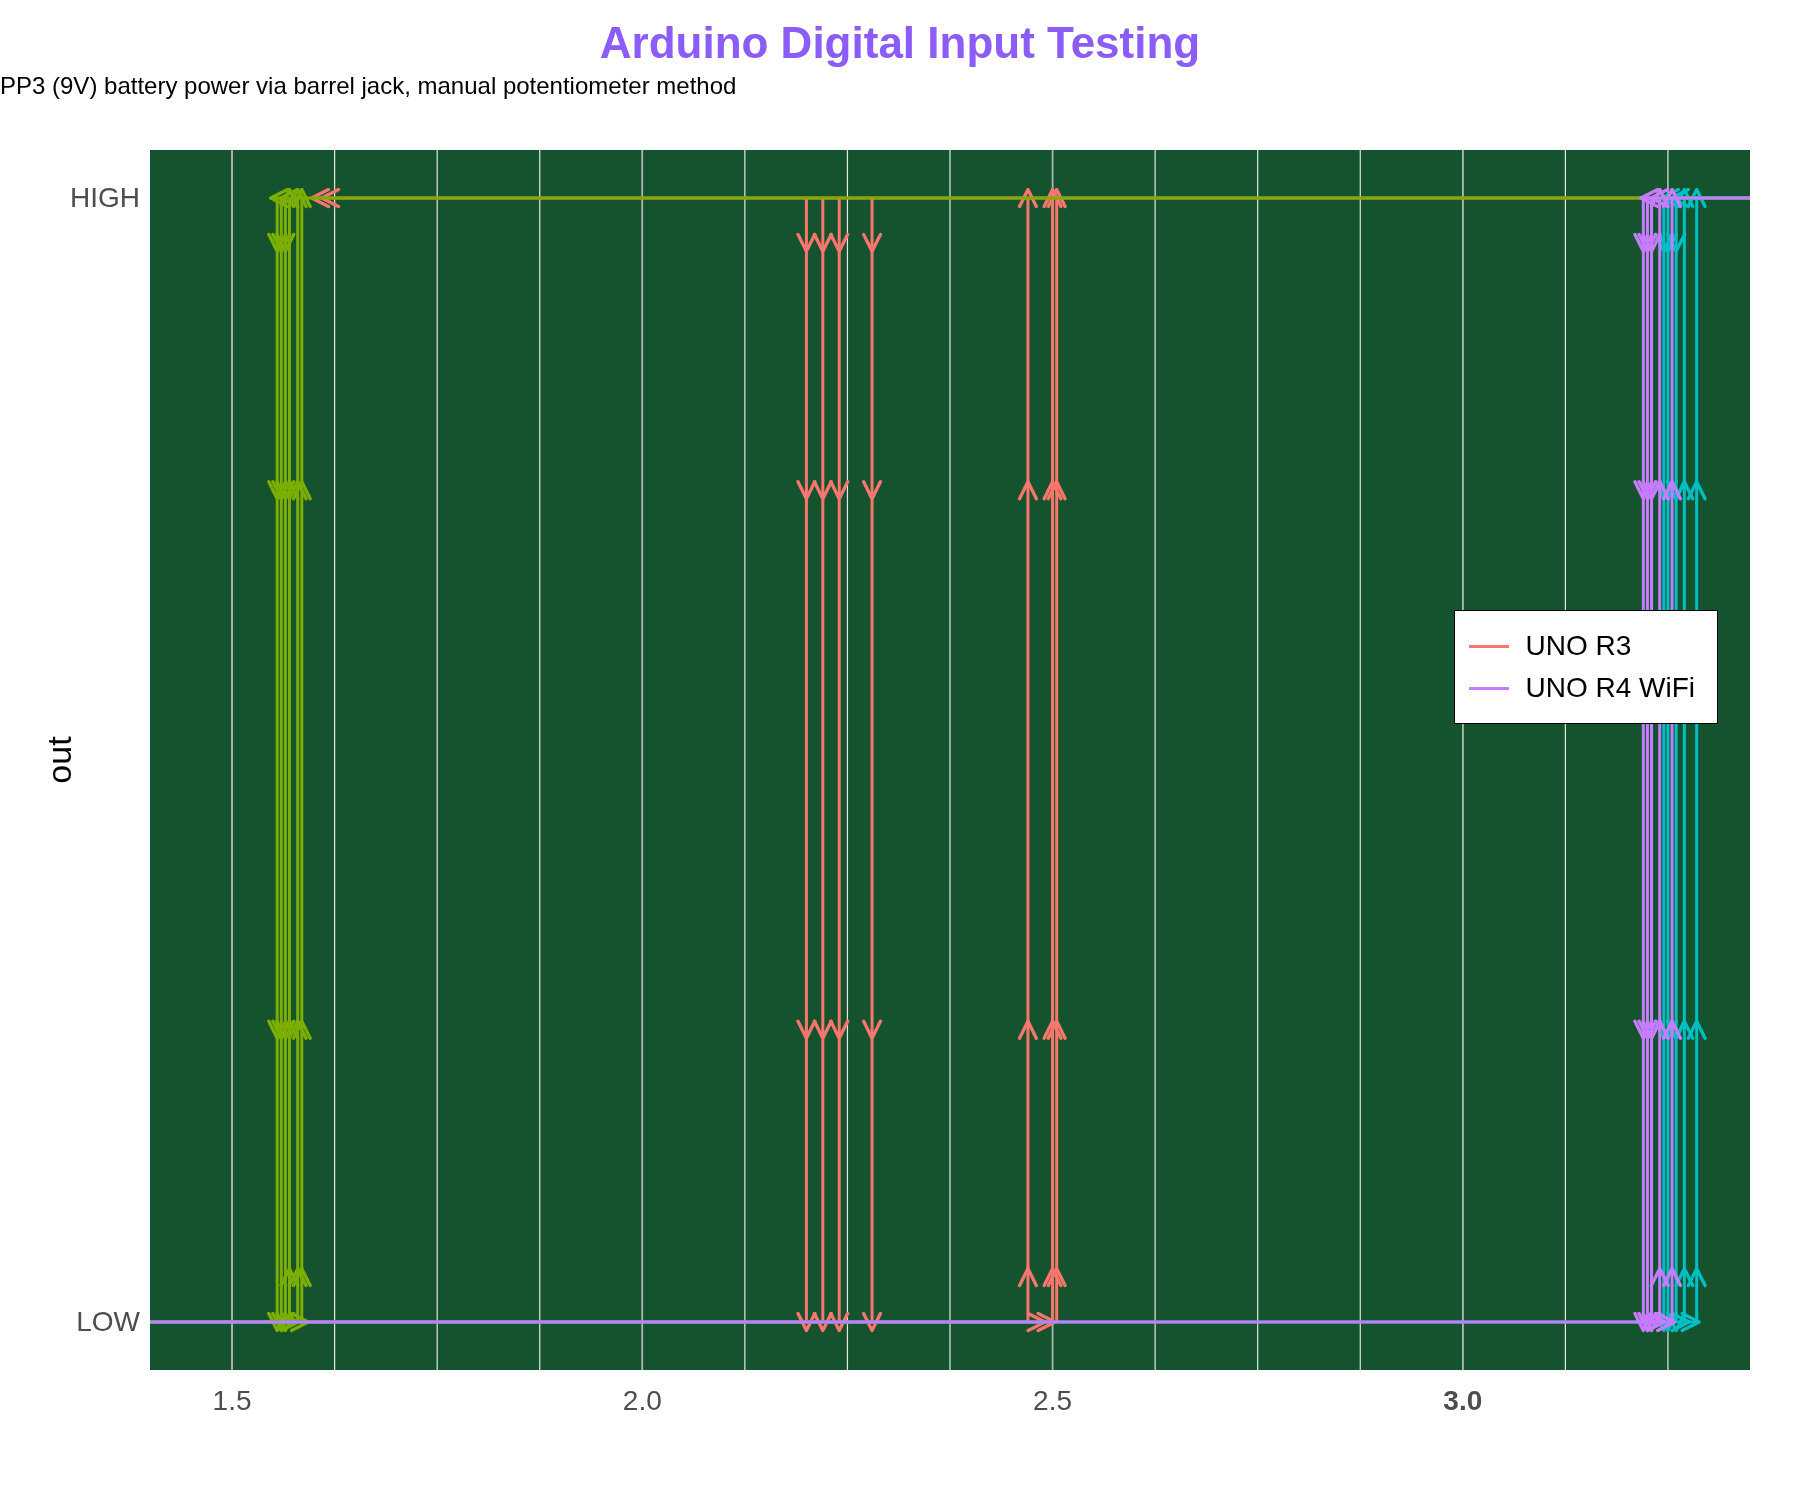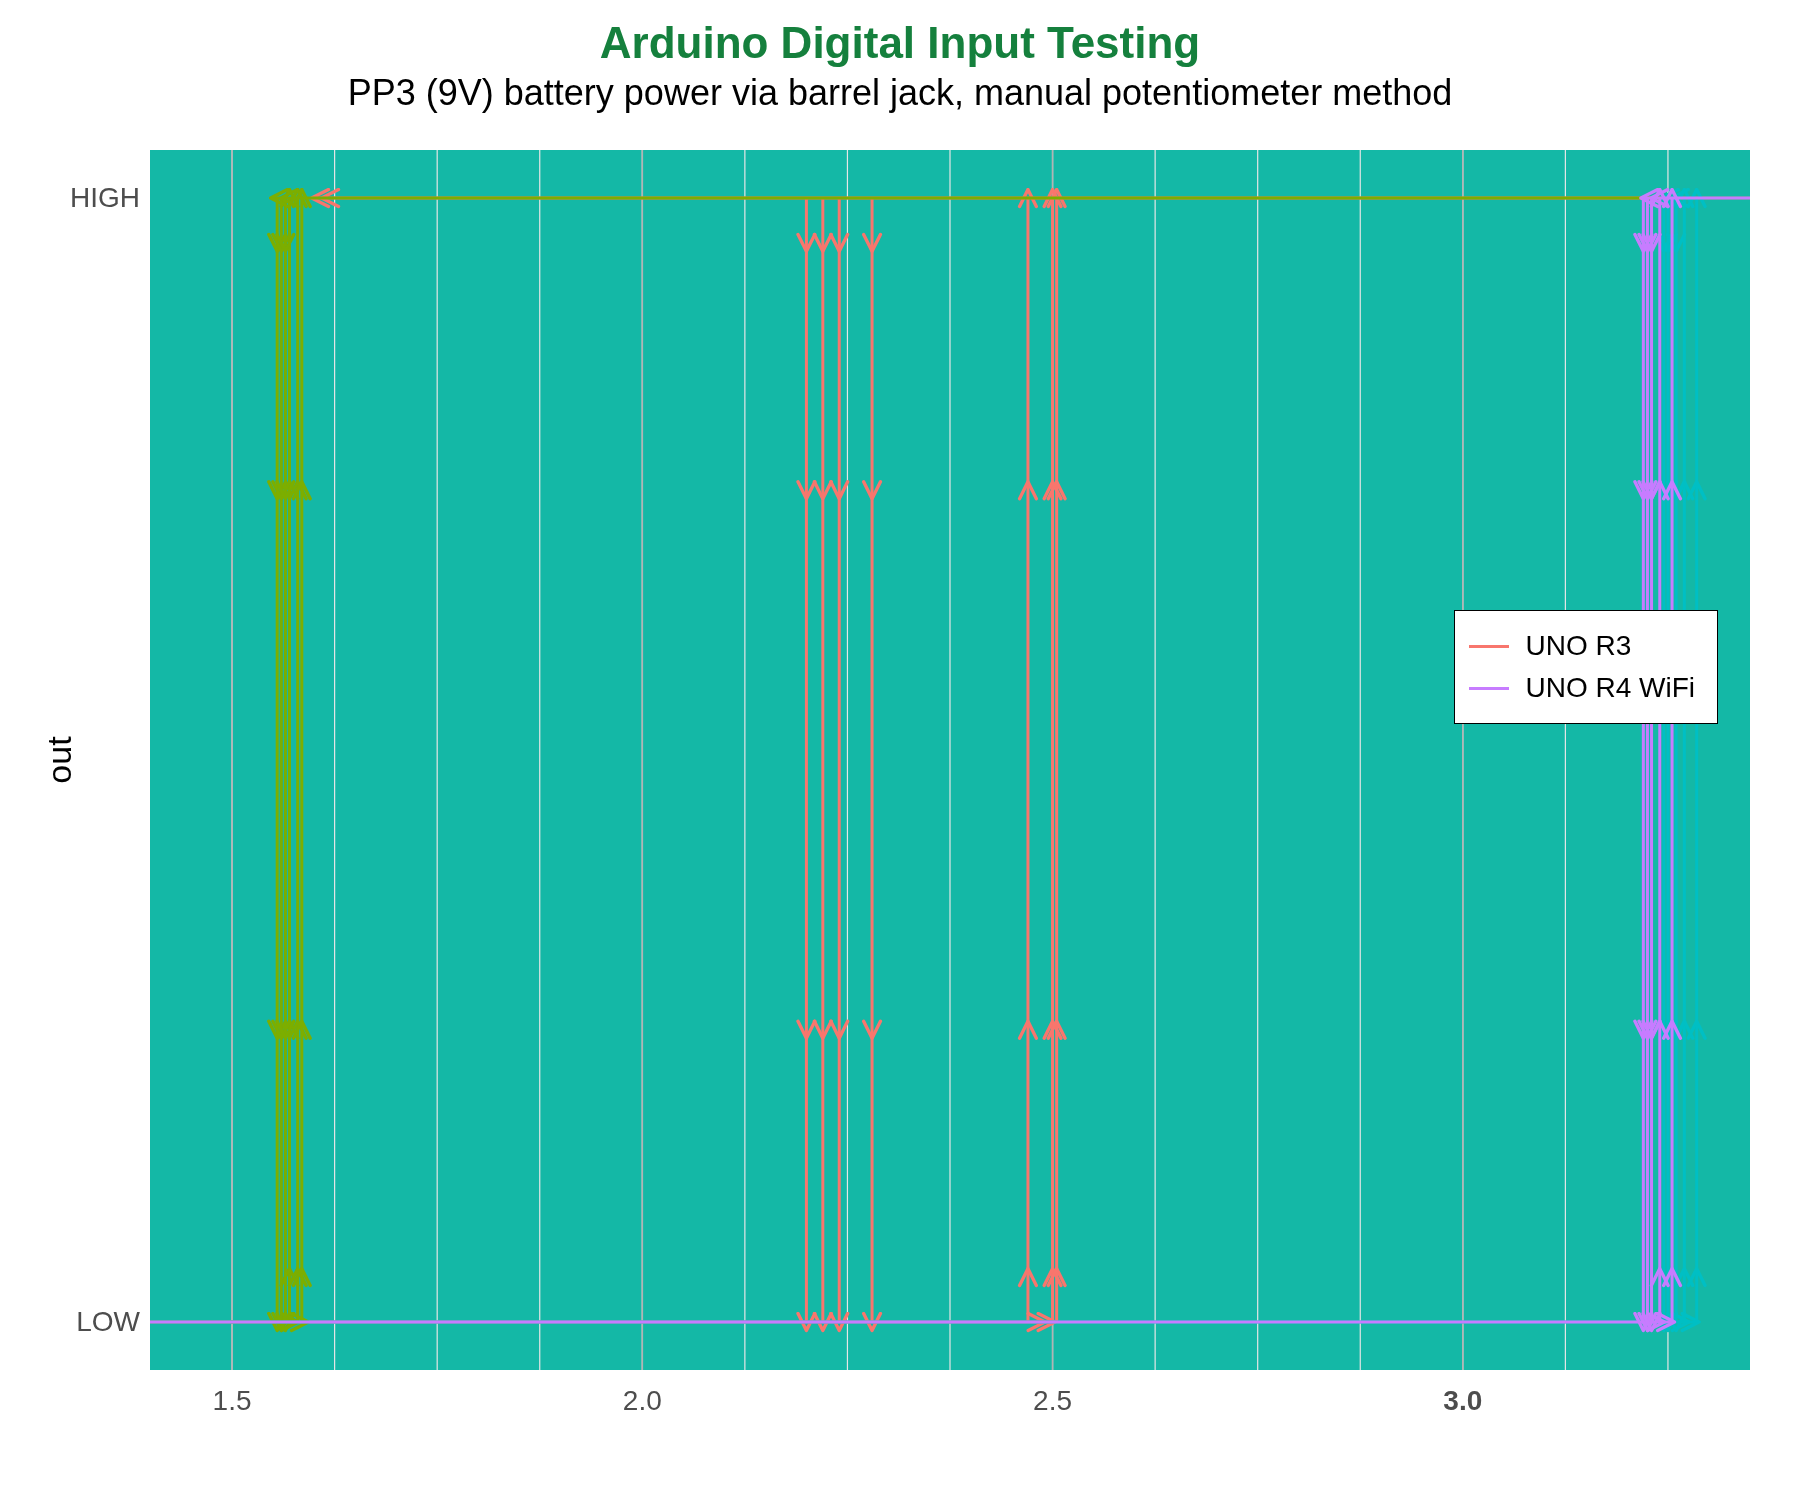--- a/index.html
+++ b/index.html
@@ -16,38 +16,37 @@
     height: 1500px;
   }
   .title {
     position: absolute;
     top: 18px;
     left: 0;
     width: 100%;
     text-align: center;
     font-size: 44px;
     font-weight: bold;
-    color: #15803d;
+    color: #8b5cf6;
   }
   .subtitle {
     position: absolute;
     top: 72px;
     left: 0;
     width: 100%;
-    text-align: center;
-    font-size: 36px;
+    font-size: 24px;
     color: #000;
   }
   .plot-area {
     position: absolute;
     left: 150px;
     top: 150px;
     width: 1600px;
     height: 1220px;
-    background: #14b8a6;
+    background: #14532d;
     box-sizing: border-box;
   }
   
   .xlabel {
     position: absolute;
     left: 150px;
     width: 1600px;
     top: 1440px;
     text-align: center;
     font-size: 34px;

